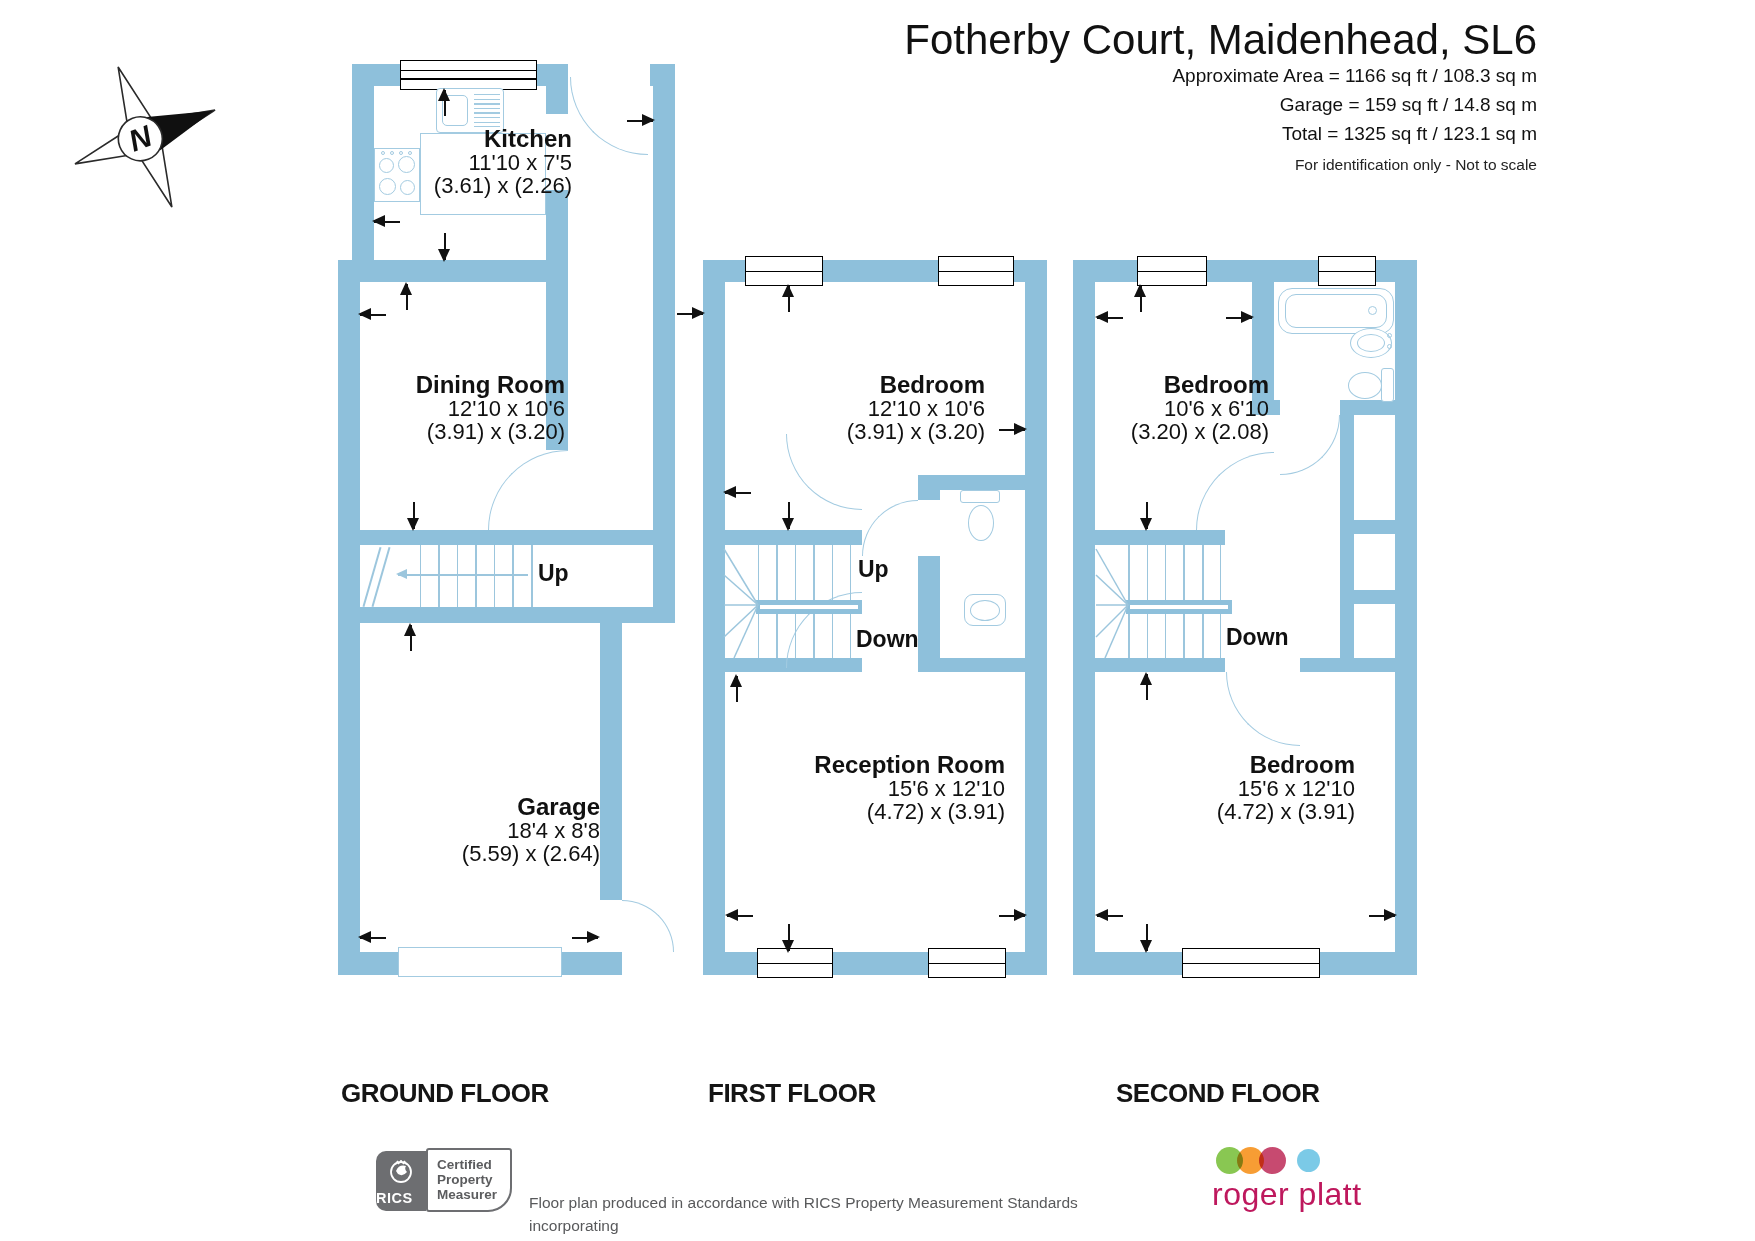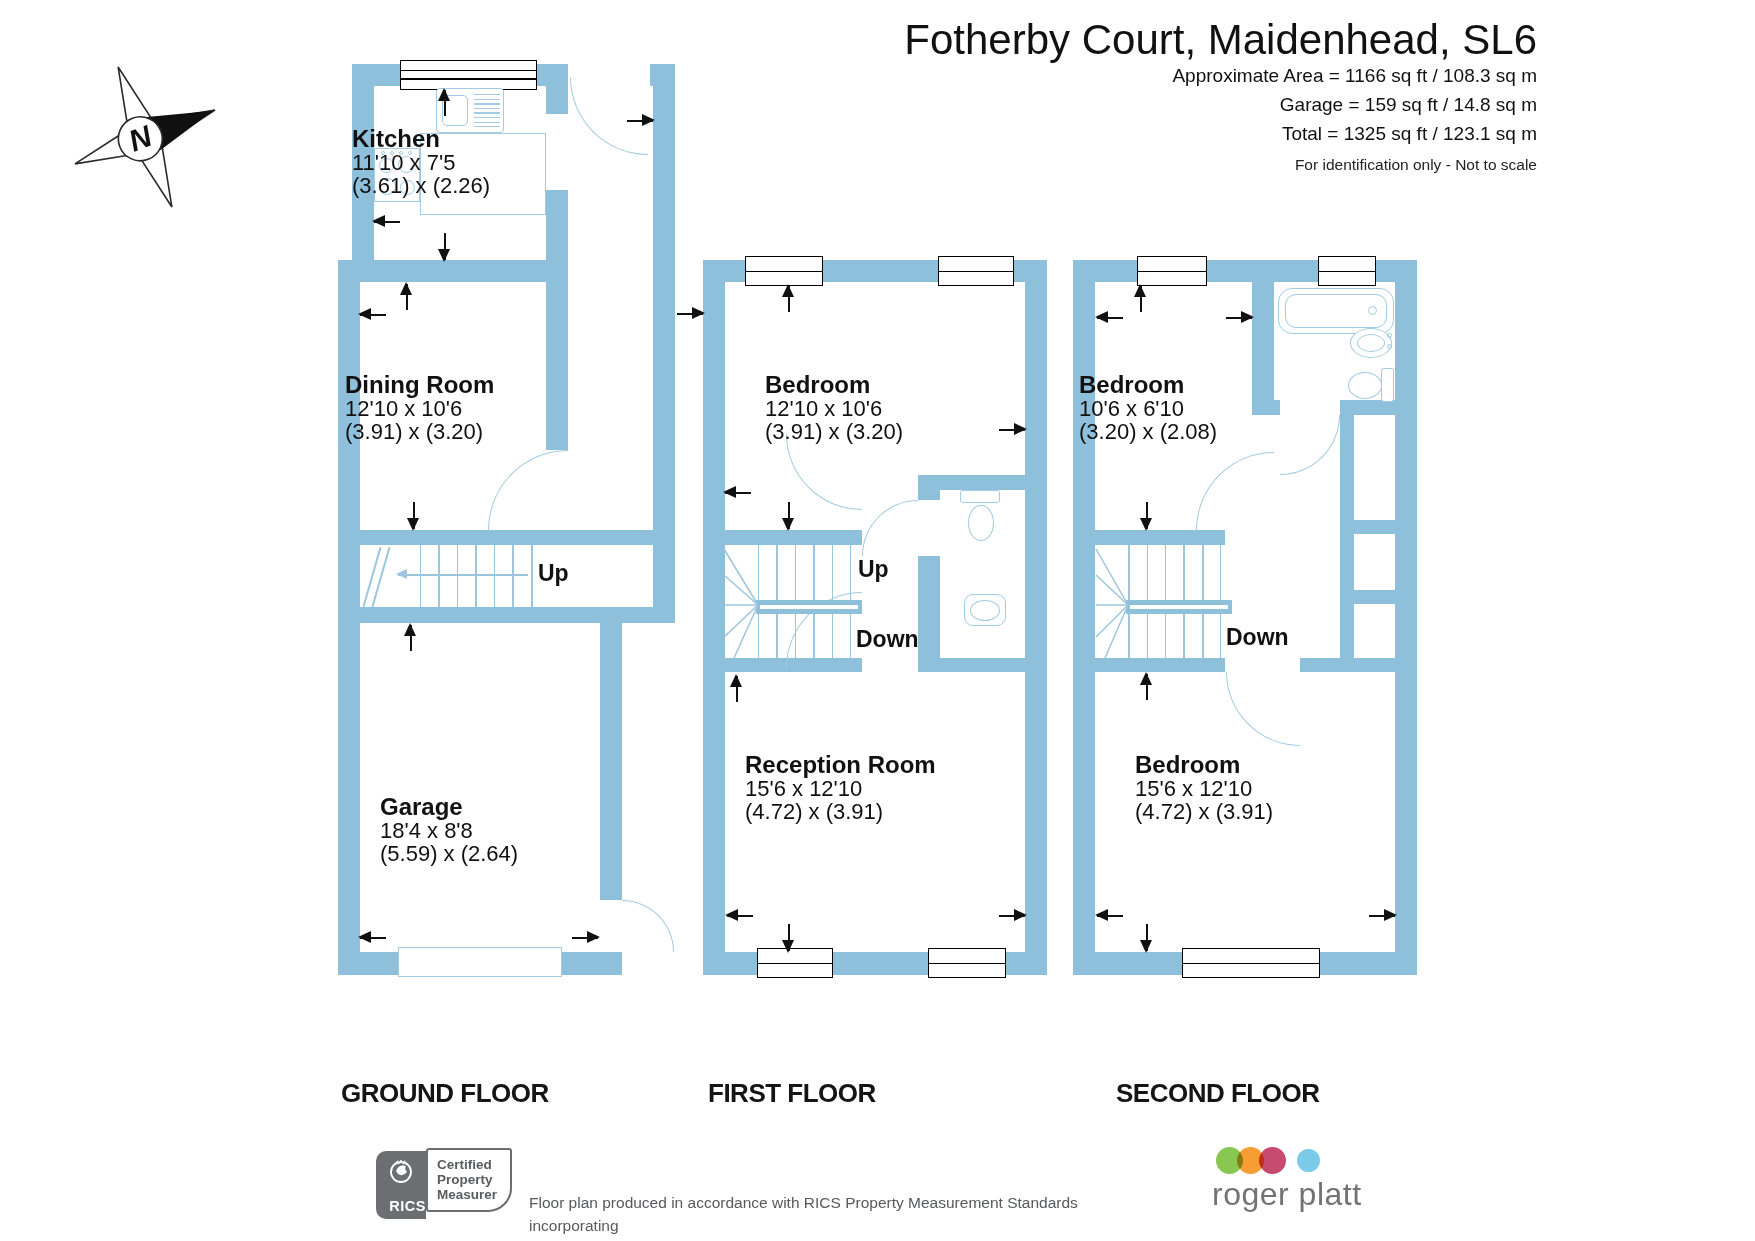--- a/index.html
+++ b/index.html
@@ -18,45 +18,45 @@
   .arc-tl{border-right:none;border-bottom:none;border-top-left-radius:100%}
   .arc-tr{border-left:none;border-bottom:none;border-top-right-radius:100%}
   .arc-bl{border-right:none;border-top:none;border-bottom-left-radius:100%}
   .arc-br{border-left:none;border-top:none;border-bottom-right-radius:100%}
   .fx{position:absolute;box-sizing:border-box;border:1.5px solid var(--fixture);background:#fff}
   .fxo{position:absolute;box-sizing:border-box;border:1.3px solid var(--fixture);background:transparent}
   .treads{position:absolute;background:repeating-linear-gradient(90deg,var(--stair) 0 1.5px,transparent 1.5px 18.5px);border-right:1.5px solid var(--stair)}
   .rail{position:absolute;background:var(--wall)}
   .rail i{position:absolute;left:4px;right:4px;top:5px;height:4px;background:#fff}
   .drain{position:absolute;background:repeating-linear-gradient(180deg,var(--fixture) 0 1.3px,transparent 1.3px 4.6px)}
-  .room-label{position:absolute;text-align:left;color:var(--text)}
+  .room-label{position:absolute;text-align:right;color:var(--text)}
   .rn{font-weight:bold;font-size:24px;line-height:25px}
   .rd{font-size:22px;line-height:23px}
   .dirlab{position:absolute;font-weight:bold;font-size:23px;color:var(--text)}
   .floor-label{position:absolute;font-size:26px;font-weight:bold;color:#151515;letter-spacing:-.5px}
   .ar{position:absolute}
   .ar-r,.ar-l{height:1.8px;background:#111}
   .ar-r::after{content:"";position:absolute;right:-2px;top:-5.6px;width:0;height:0;border-left:13px solid #111;border-top:6px solid transparent;border-bottom:6px solid transparent}
   .ar-l::before{content:"";position:absolute;left:-2px;top:-5.6px;width:0;height:0;border-right:13px solid #111;border-top:6px solid transparent;border-bottom:6px solid transparent}
   .ar-u,.ar-d{width:1.8px;background:#111}
   .ar-u::before{content:"";position:absolute;top:-2px;left:-5.6px;width:0;height:0;border-bottom:13px solid #111;border-left:6px solid transparent;border-right:6px solid transparent}
   .ar-d::after{content:"";position:absolute;bottom:-2px;left:-5.6px;width:0;height:0;border-top:13px solid #111;border-left:6px solid transparent;border-right:6px solid transparent}
   .bar{position:absolute;height:1.7px;background:var(--stair)}
   .bar::before{content:"";position:absolute;left:-2px;top:-5px;border-right:11px solid var(--stair);border-top:5.5px solid transparent;border-bottom:5.5px solid transparent}
   .brk{position:absolute;width:1.7px;background:var(--stair);transform:rotate(16deg)}
   .hdr{position:absolute;right:218px;top:20px;text-align:right}
   .hdr .t{font-size:42px;font-weight:normal;line-height:40px}
   .hdr .a{font-size:19px;line-height:27px;margin-top:2px}
   .hdr .d{font-size:15.5px;margin-top:9px;color:#222}
   .note{position:absolute;left:529px;top:1147px;width:620px;font-size:15.5px;line-height:22.5px;color:var(--footer-text);white-space:pre-wrap}
-  .ricsbox{position:absolute;left:376px;top:1151px;width:50px;height:68px;background:var(--rics-gray);border-radius:10px 0 0 10px;text-align:right}
+  .ricsbox{position:absolute;left:376px;top:1151px;width:50px;height:60px;background:var(--rics-gray);border-radius:10px 0 0 10px;text-align:left}
   .ricsbox .w{color:#fff;font-weight:bold;font-size:14.5px;position:absolute;bottom:5px;left:0;right:0;letter-spacing:.5px}
   .certbox{position:absolute;left:426px;top:1148px;width:86px;height:64px;background:#fff;border:2.5px solid var(--rics-gray);border-radius:3px 3px 24px 3px;box-sizing:border-box}
   .certbox .c{font-size:13.5px;font-weight:bold;color:#5b5c5e;line-height:15px;padding:7px 0 0 9px}
-  .rp-text{position:absolute;left:1212px;top:1176px;font-size:32px;color:#737373;letter-spacing:.5px}
+  .rp-text{position:absolute;left:1212px;top:1176px;font-size:32px;color:#be185d;letter-spacing:.5px}
   .dot{position:absolute;border-radius:50%;mix-blend-mode:multiply;opacity:.92}
   svg{position:absolute;overflow:visible}
 </style>
 </head>
 <body>
 
 <div id="canvas">
 
   <svg style="left:66px;top:58px;transform:rotate(-21deg)" width="158" height="158" viewBox="0 0 158 158">
     <polygon points="79,4 92,66 154,79 92,92 79,154 66,92 4,79 66,66" fill="#fff" stroke="#2a2a2a" stroke-width="1.6"></polygon>

